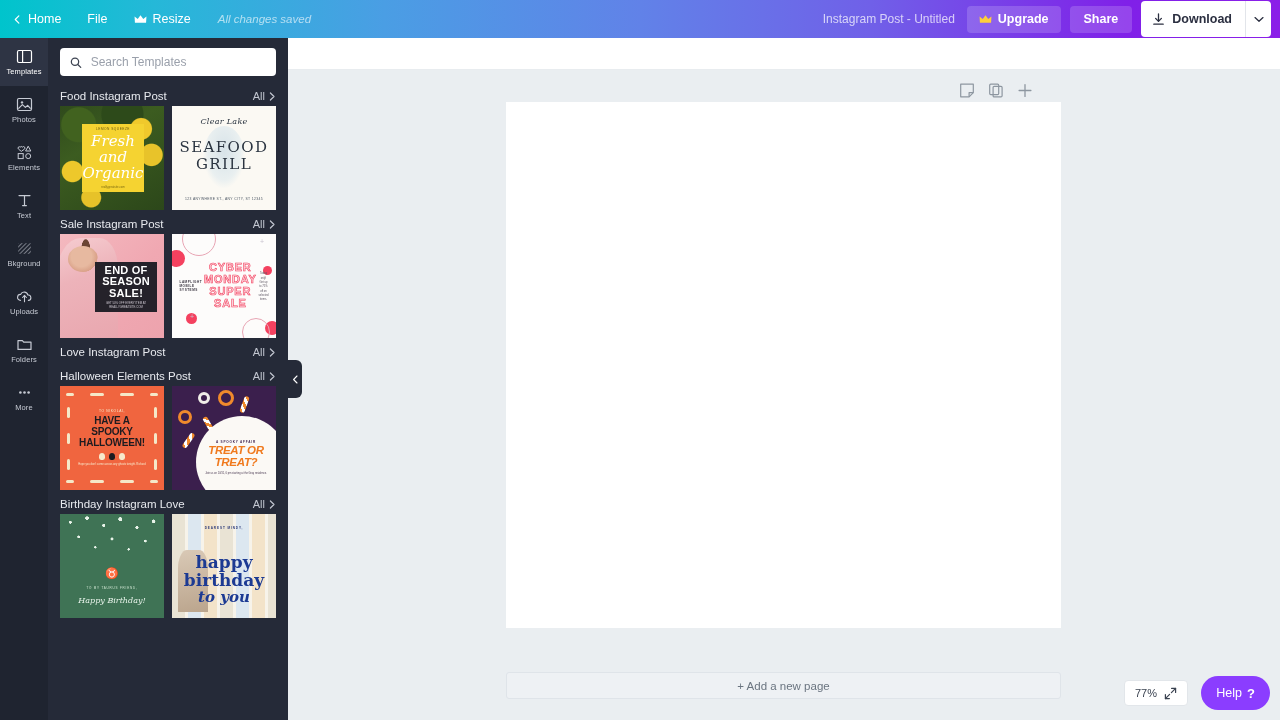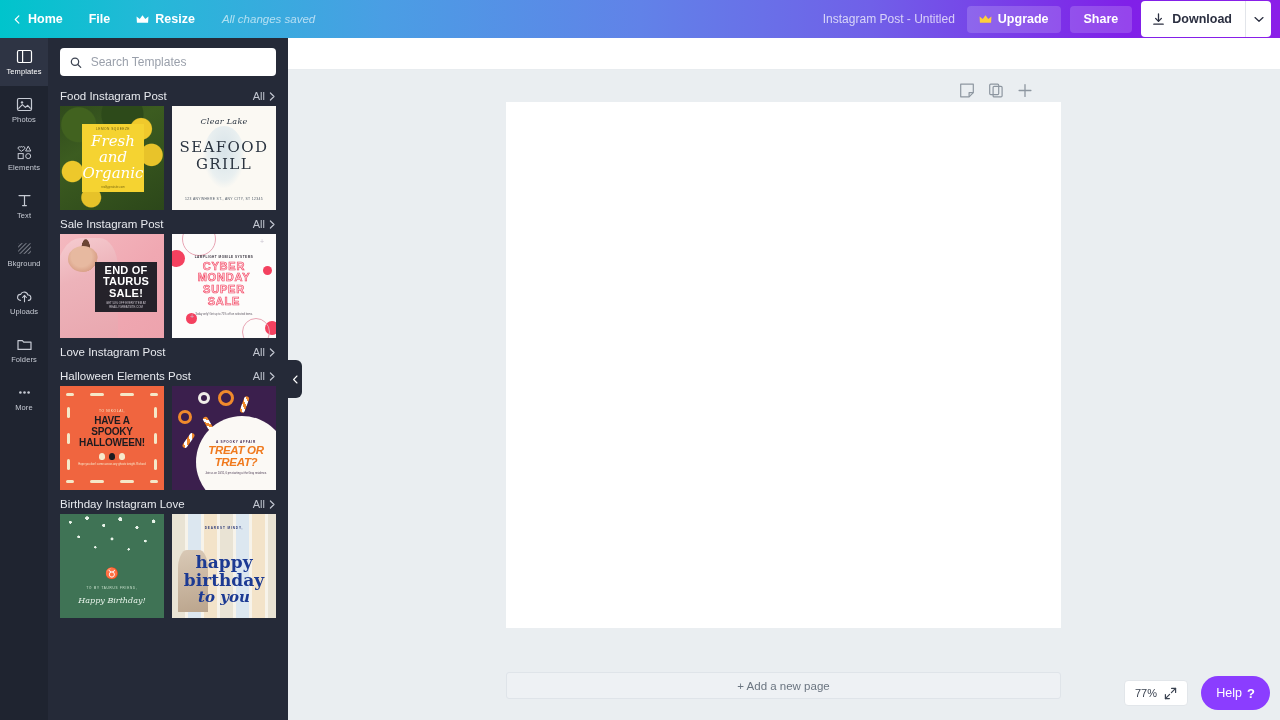--- a/index.html
+++ b/index.html
@@ -15,21 +15,21 @@
     position: absolute; top: 0; left: 0;
     width: 1280px; height: 38px;
     background: linear-gradient(90deg,#00c4cc 0%, #25b8d8 12%, #4a9ee4 30%, #6182e8 50%, #7060e8 68%, #8020e8 88%, #8b1fe8 100%);
     display: flex; align-items: center;
     z-index: 40;
   }
   .hdr-left { display: flex; align-items: center; height: 38px; }
   .hdr-item {
     display: flex; align-items: center; gap: 6px;
     height: 38px; padding: 0 13px;
-    color: #fff; font-size: 12.5px; font-weight: bold;
+    color: #fff; font-size: 12.5px; font-weight: normal;
     white-space: nowrap;
   }
   .hdr-item.first { padding-left: 13px; }
   .hdr-saved {
     color: rgba(255,255,255,.62);
     font-size: 11.5px; font-style: italic; font-weight: normal;
     padding-left: 14px;
   }
   .hdr-right {
     margin-left: auto; display: flex; align-items: center;
@@ -208,21 +208,21 @@
   .t-cyber .d2 { width: 9px; height: 9px; background: #f4415f; right: 4px; top: 32px; }
   .t-cyber .d3 { width: 11px; height: 11px; background: #f4415f; left: 14px; bottom: 14px; }
   .t-cyber .d4 { width: 14px; height: 14px; background: #f4415f; right: -3px; bottom: 3px; }
   .t-cyber .ring {
     position: absolute; border: 1px solid #e8a5b4; border-radius: 50%;
   }
   .t-cyber .r1 { width: 34px; height: 34px; left: 10px; top: -12px; }
   .t-cyber .r2 { width: 28px; height: 28px; right: 6px; bottom: -8px; }
   .t-cyber .body {
     position: absolute; inset: 0;
-    display: flex; flex-direction: column; align-items: center; justify-content: center;
+    display: flex; flex-direction: row; align-items: center; justify-content: center;
     gap: 2px; padding: 20px;
   }
   .t-cyber .cap { font-size: 3.1px; letter-spacing: .5px; color: #3a3540; font-weight: bold; }
   .t-cyber .hl {
     font-size: 11px; font-weight: bold; letter-spacing: .8px;
     color: #fbd7de; -webkit-text-stroke: .6px #f4415f;
     line-height: 1.08; text-align: center;
   }
   .t-cyber .ft { font-size: 2.7px; color: #5b5560; text-align: center; line-height: 1.6; margin-top: 3px; }
   .t-cyber .plus { position: absolute; color: #c9c4cf; font-size: 7px; }
@@ -636,21 +636,21 @@
       <span>All</span>
       <svg width="7" height="9" viewBox="0 0 7 9">
         <path d="M1.4 1 L5 4.5 L1.4 8" stroke="currentColor" stroke-width="1.2" fill="none" stroke-linecap="round" stroke-linejoin="round"></path>
       </svg>
     </span>
   </div>
   <div class="thumbs">
     <div class="thumb t-eos">
       <div class="model"></div>
       <div class="blk">
-        <div class="big">END OF TAURUS SALE!</div>
+        <div class="big">END OF SEASON SALE!</div>
         <div class="sm">GET 50% OFF EVERY ITEM AT REALLYGREATSITE.COM</div>
       </div>
     </div>
     <div class="thumb t-cyber">
       <div class="dot d1"></div>
       <div class="dot d2"></div>
       <div class="dot d3"></div>
       <div class="dot d4"></div>
       <div class="ring r1"></div>
       <div class="ring r2"></div>

